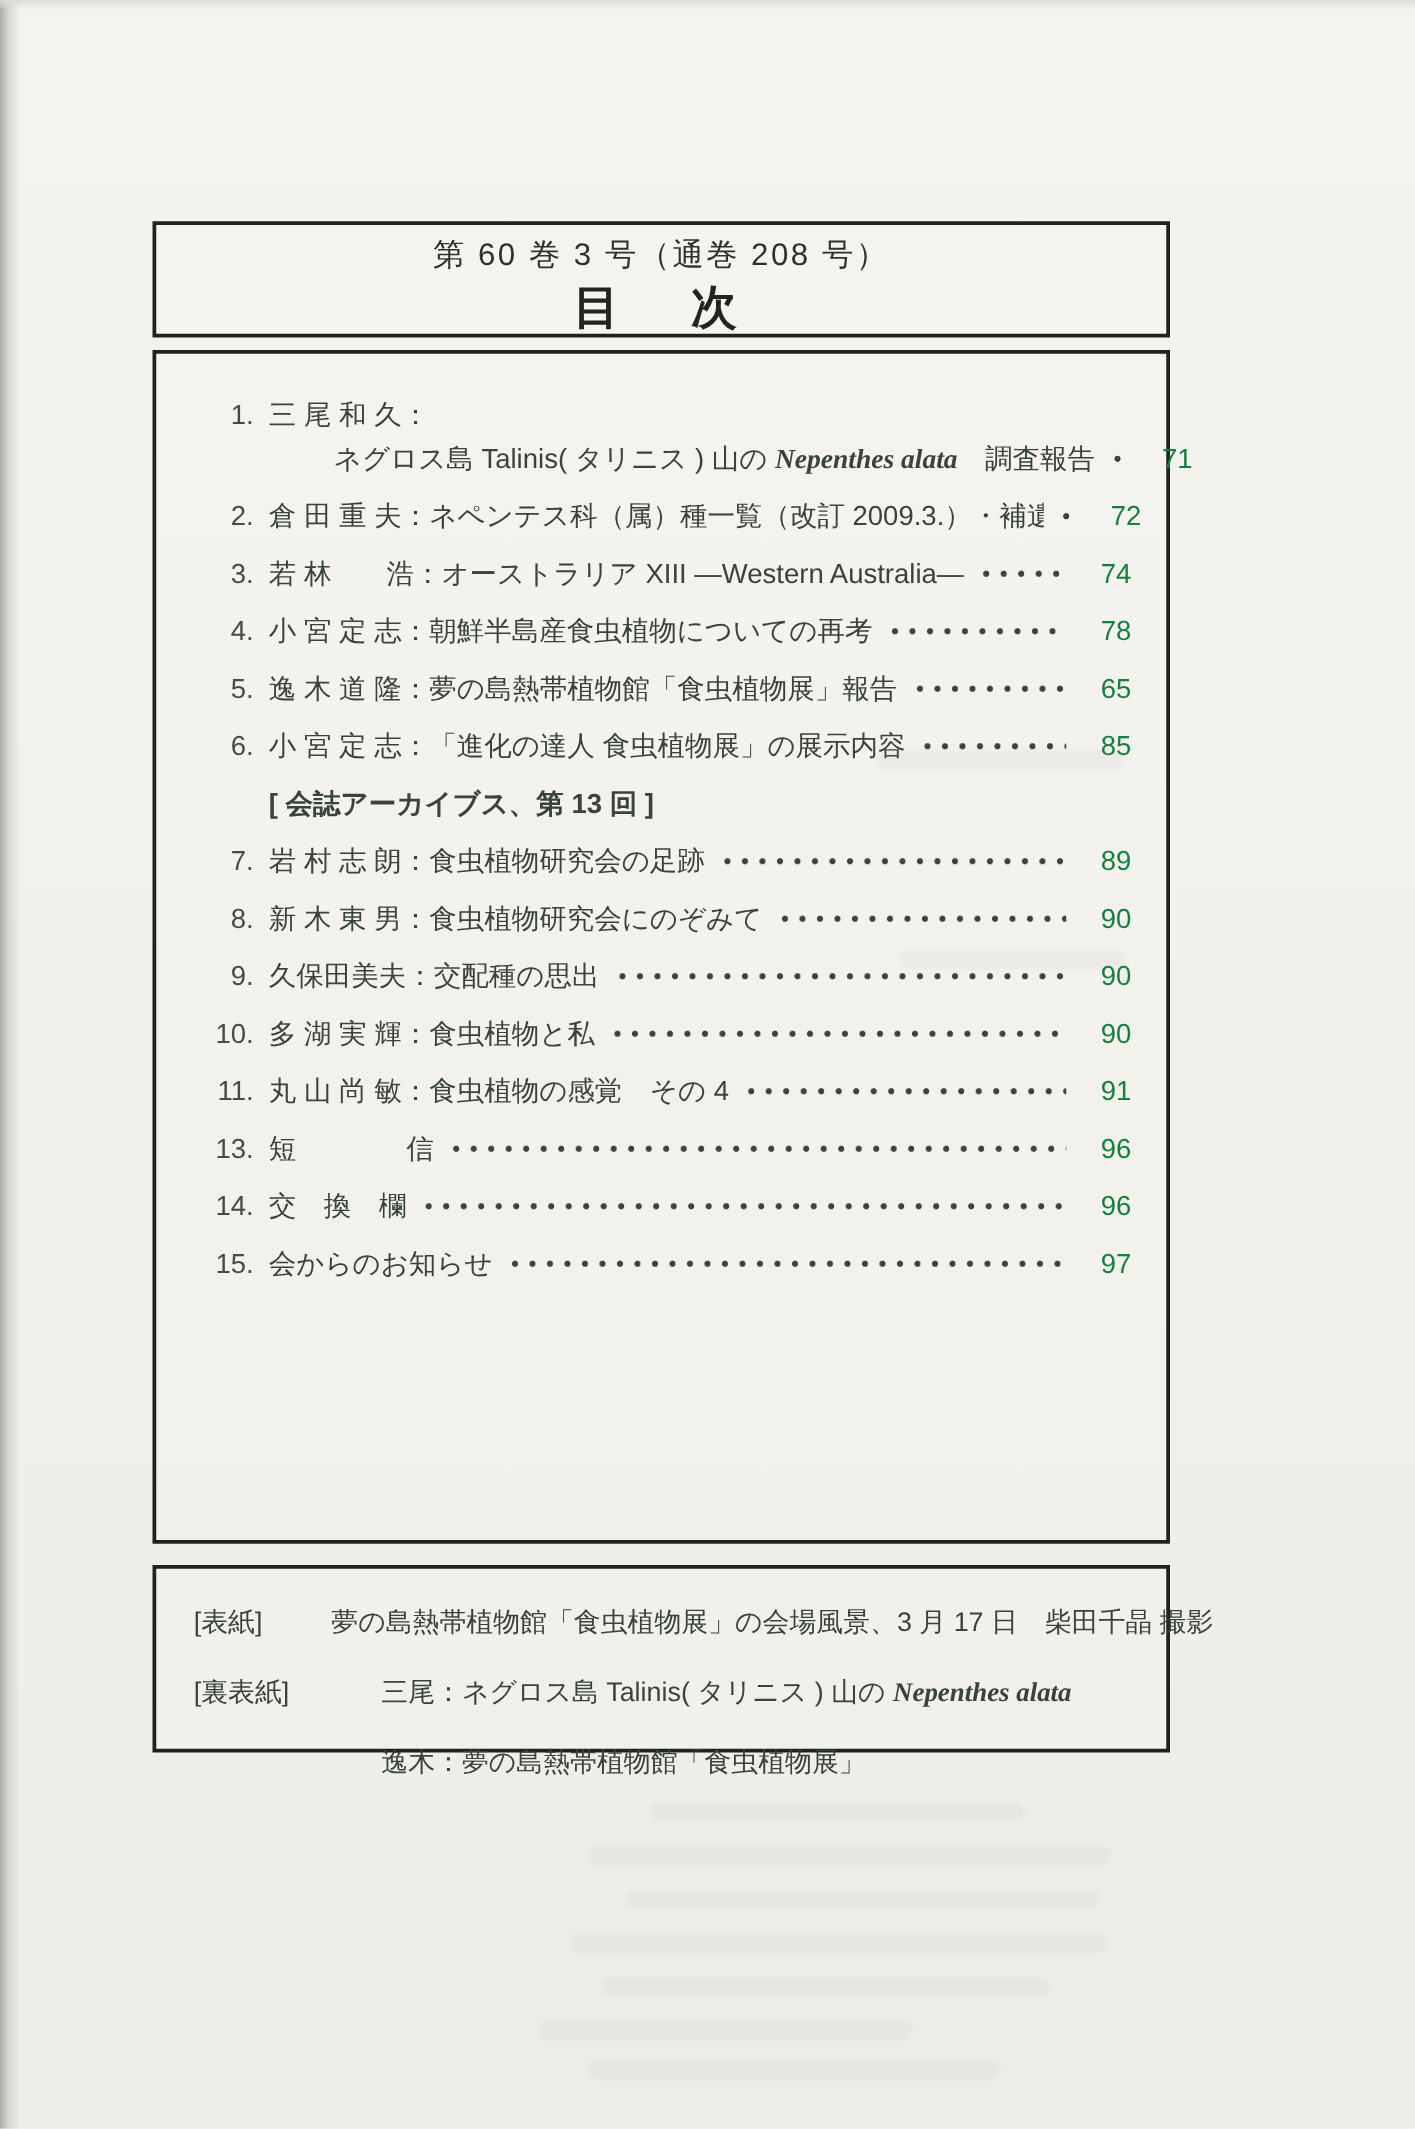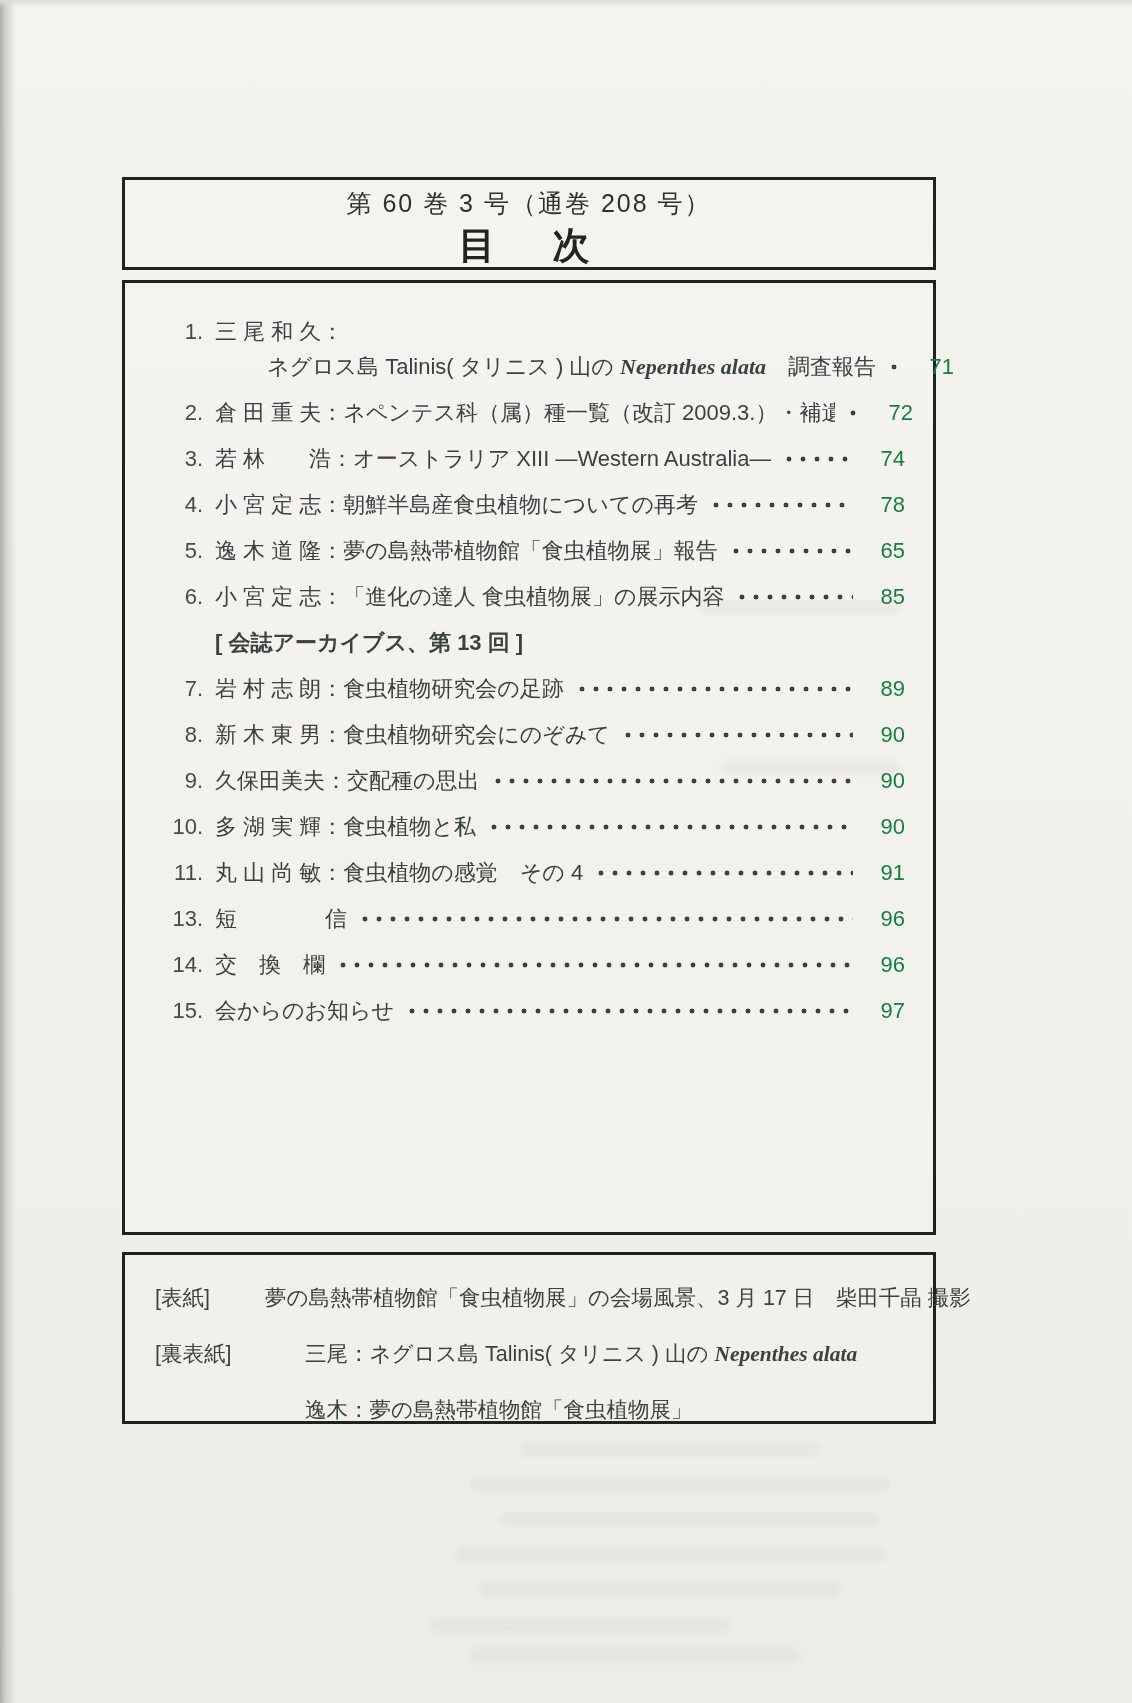--- a/index.html
+++ b/index.html
@@ -24,21 +24,21 @@
     position:absolute; height:15px; border-radius:7px;
     background:rgba(105,112,102,0.055); filter:blur(2.5px);
   }
   .frame {
     position:absolute; left:122px; width:814px;
     border:3px solid #1d241e; box-sizing:border-box;
     background:rgba(255,255,255,0.12);
   }
   .frame-header { top:177px; height:93px; text-align:center; }
   .frame-toc    { top:280px; height:955px; padding:34px 28px 0 30px; }
-  .frame-covers { top:1252px; height:172px; padding:28px 28px 0 30px; }
+  .frame-covers { top:1252px; height:150px; padding:28px 28px 0 30px; }
 
   .issue-line {
     margin-top:7px; font-size:25px; letter-spacing:2px; color:#2c332d;
     white-space:pre;
   }
   .toc-title {
     margin-top:1px; font-size:37px; font-weight:bold; letter-spacing:10px;
     color:#20261f; white-space:pre;
   }
 

